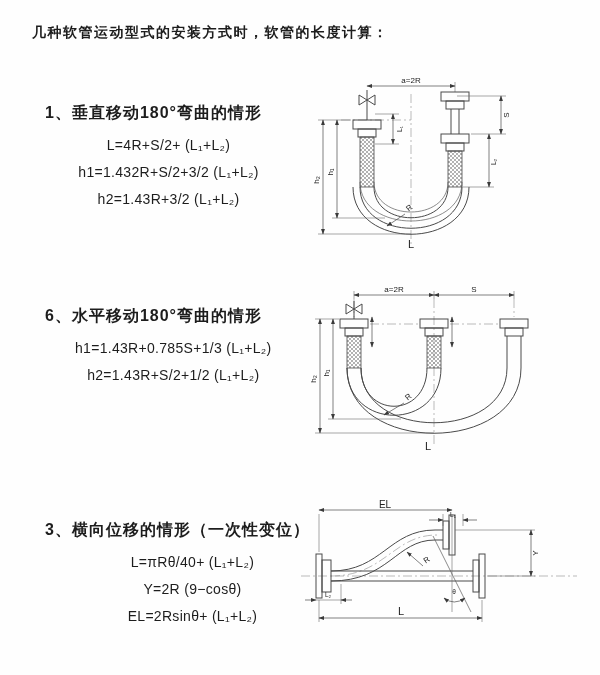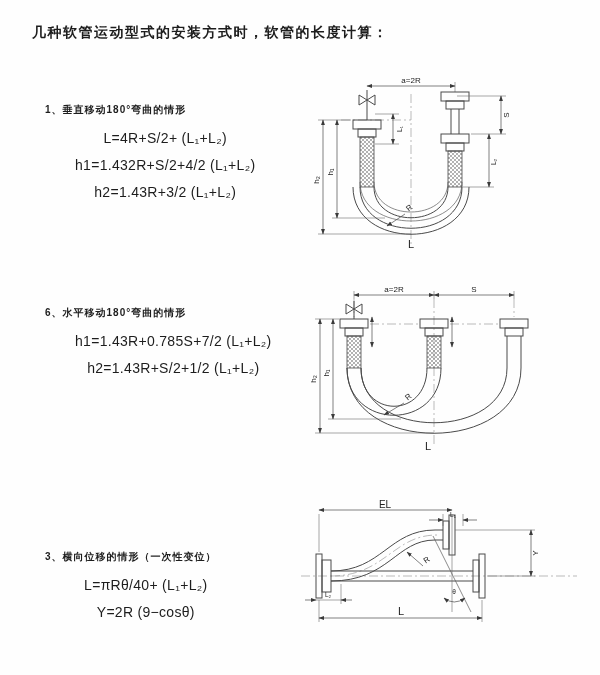--- a/index.html
+++ b/index.html
@@ -1,22 +1,22 @@
 <!DOCTYPE html>
 <html><head>
 <meta charset="utf-8">
 <style>
   html,body{margin:0;padding:0;background:#fff;}
   .page{position:relative;width:600px;height:675px;background:#fefefe;overflow:hidden;
         font-family:"Liberation Sans",sans-serif;color:#1d1d1d;}
   .title{position:absolute;left:32px;top:24px;font-size:14px;font-weight:700;letter-spacing:1.5px;}
   .section{position:absolute;left:45px;}
-  .sec-heading{font-size:10px;font-weight:700;letter-spacing:1px;margin:0 0 8px 0;}
+  .sec-heading{font-size:16px;font-weight:700;letter-spacing:1px;margin:0 0 8px 0;}
   .formula-line{font-size:14px;line-height:27px;letter-spacing:.3px;padding-left:30px;white-space:pre;text-align:center;}
-  #sec1{top:103px;} #sec2{top:306px;} #sec3{top:520px;margin-top:30px;}
+  #sec1{top:103px;} #sec2{top:306px;} #sec3{top:520px;}
   .diag{position:absolute;}
   #d1{left:305px;top:74px;} #d2{left:306px;top:283px;} #d3{left:297px;top:500px;}
   .draw{fill:none;stroke:#4a4a4a;stroke-width:1;}
   .thin{fill:none;stroke:#5a5a5a;stroke-width:.7;}
   .dim{fill:none;stroke:#4a4a4a;stroke-width:.7;marker-start:url(#arrS);marker-end:url(#arrE);}
   .dimE{fill:none;stroke:#4a4a4a;stroke-width:.7;marker-end:url(#arrE);}
   .ext{stroke:#6b6b6b;stroke-width:.6;}
   .cl{stroke:#8d8d8d;stroke-width:.6;stroke-dasharray:9 3 2 3;fill:none;}
   .hatchrect{fill:url(#hatch);stroke:#4a4a4a;stroke-width:.8;}
   text{fill:#222;}
@@ -27,34 +27,35 @@
 </head>
 <body>
 
 <div class="page">
 
   <div class="title">几种软管运动型式的安装方式时，软管的长度计算：</div>
 
   <div class="section" id="sec1">
     <div class="sec-heading">1、垂直移动180°弯曲的情形</div>
     <div class="formula-line">L=4R+S/2+ (L₁+L₂)</div>
-    <div class="formula-line">h1=1.432R+S/2+4/2 (L₁+L₂)</div>
+    <div class="formula-line">h1=1.432R+S/2+3/2 (L₁+L₂)</div>
     <div class="formula-line">h2=1.43R+3/2 (L₁+L₂)</div>
   </div>
 
   <div class="section" id="sec2">
     <div class="sec-heading">6、水平移动180°弯曲的情形</div>
-    <div class="formula-line">h1=1.43R+0.785S+7/2 (L₁+L₂)</div>
+    <div class="formula-line">h1=1.43R+0.785S+1/3 (L₁+L₂)</div>
     <div class="formula-line">h2=1.43R+S/2+1/2 (L₁+L₂)</div>
   </div>
 
   <div class="section" id="sec3">
     <div class="sec-heading">3、横向位移的情形（一次性变位）</div>
     <div class="formula-line">L=πRθ/40+ (L₁+L₂)</div>
     <div class="formula-line">Y=2R (9−cosθ)</div>
+    <div class="formula-line">EL=2Rsinθ+ (L₁+L₂)</div>
   </div>
 
   <svg class="diag" id="d1" width="265" height="178" viewBox="0 0 265 178">
     <defs>
       <marker id="arrE" viewBox="0 0 10 10" refX="9" refY="5" markerWidth="8" markerHeight="8" orient="auto">
         <path d="M0,1.5 L10,5 L0,8.5 Z" fill="#3a3a3a"></path>
       </marker>
       <marker id="arrS" viewBox="0 0 10 10" refX="1" refY="5" markerWidth="8" markerHeight="8" orient="auto">
         <path d="M10,1.5 L0,5 L10,8.5 Z" fill="#3a3a3a"></path>
       </marker>

